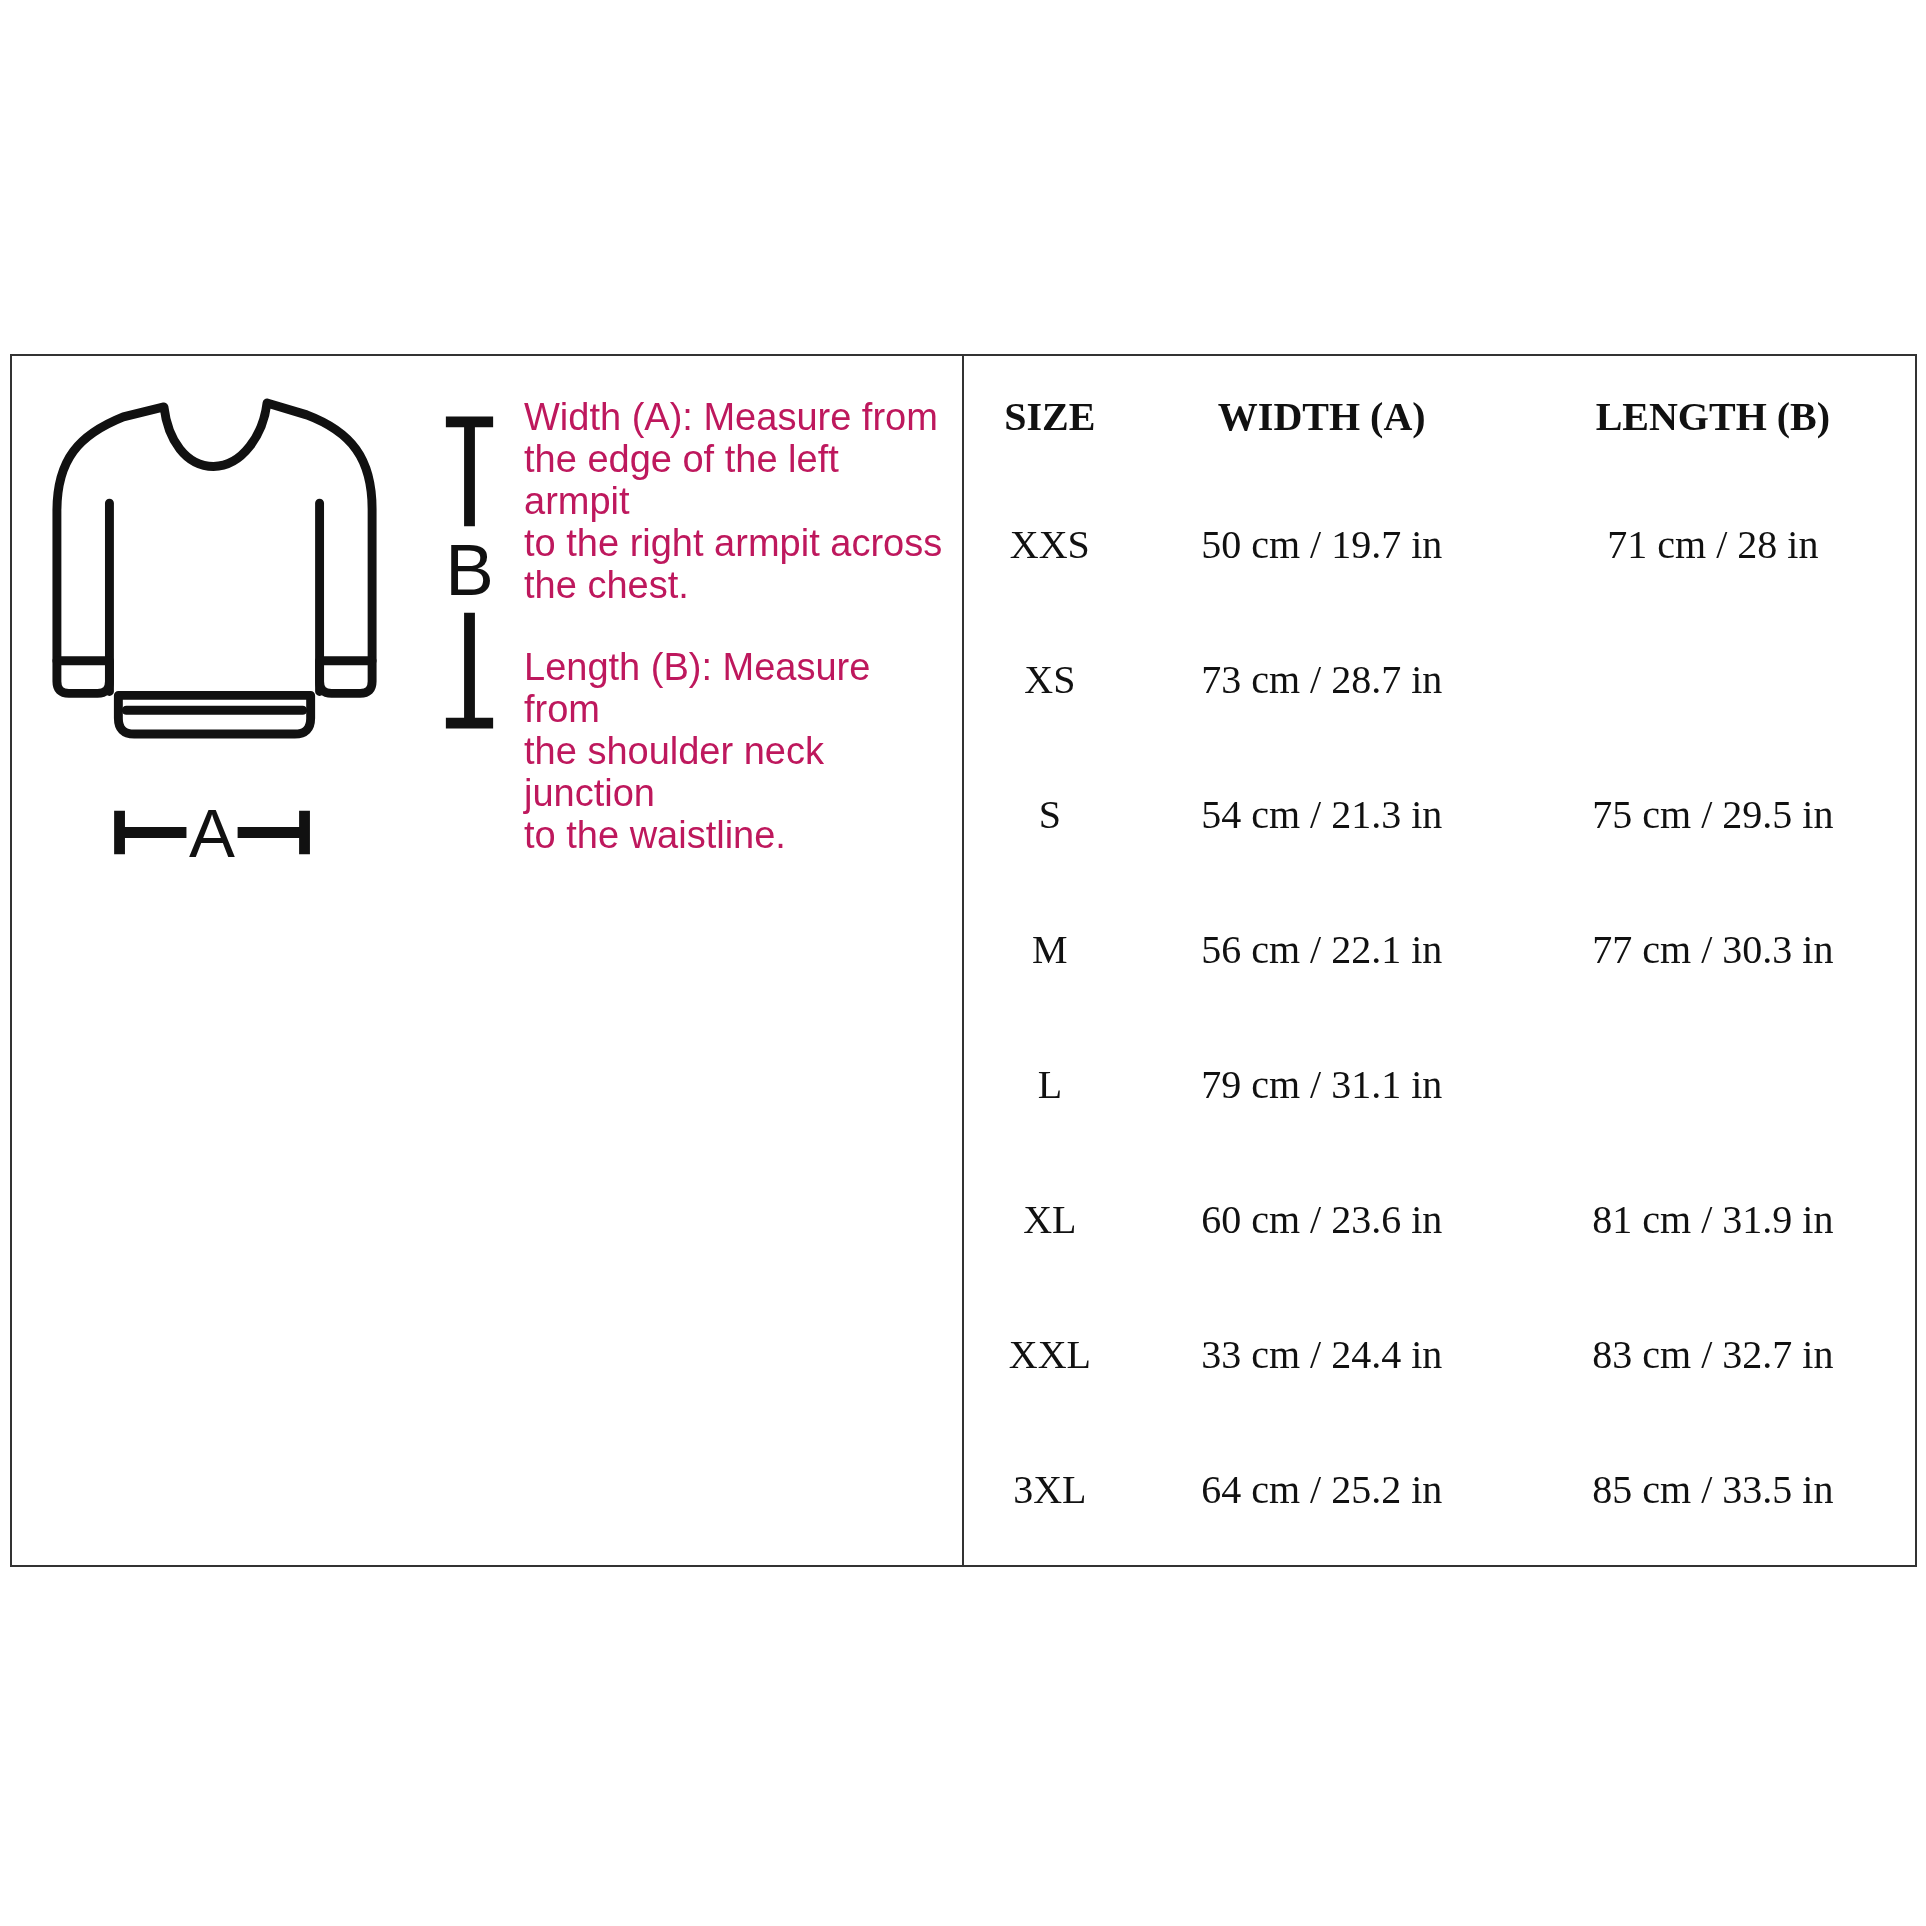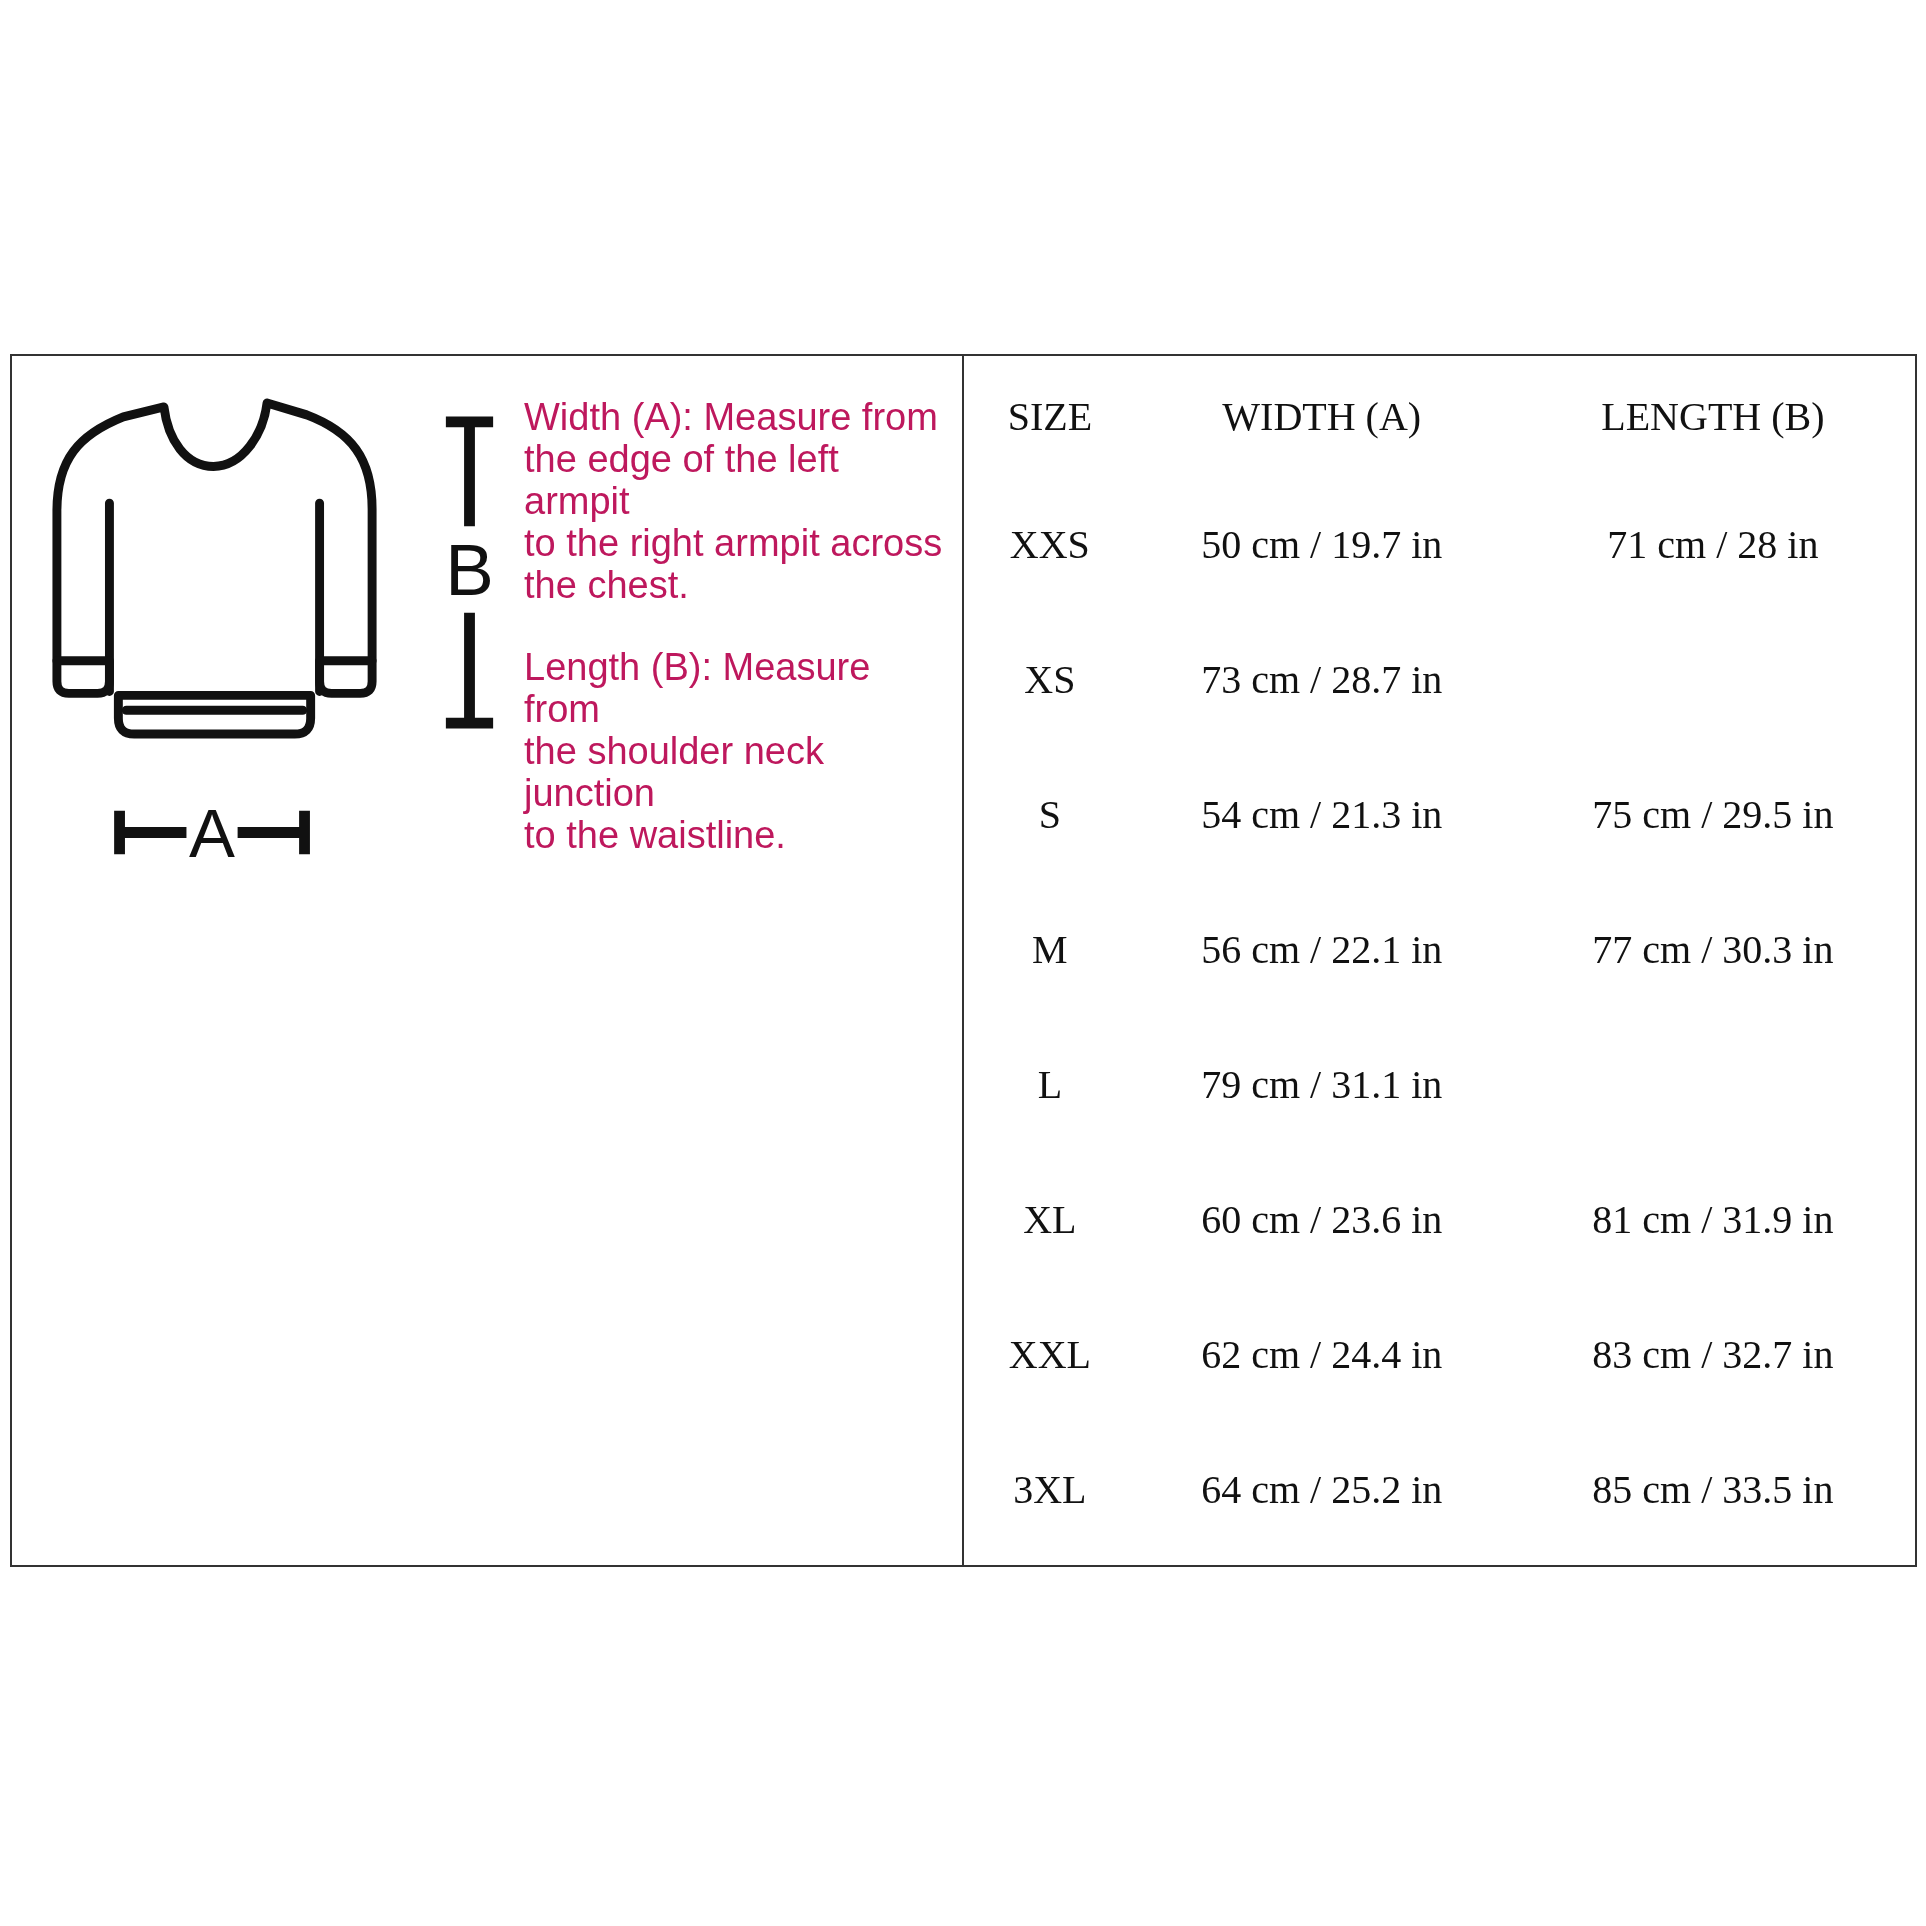--- a/index.html
+++ b/index.html
@@ -35,21 +35,21 @@
   
   .size-table{
     position:absolute;left:952px;top:0;width:954px;height:100%;
     font-family:"Liberation Serif","DejaVu Serif",serif;
     font-size:40px;color:#111111;
   }
   .t-row{
     display:grid;grid-template-columns:18% 39% 43%;
     align-items:center;height:135px;
   }
-  .t-row.t-head{height:121px;}
+  .t-row.t-head{height:121px;font-weight:bold;}
   .t-cell{text-align:center;}
 </style>
 </head>
 <body>
 
 <div class="panel">
 
   <div class="diagram">
 
     <svg class="sweater-svg" viewBox="0 0 340 350">
@@ -130,21 +130,21 @@
         <div class="t-cell">L</div>
         <div class="t-cell">79 cm / 31.1 in</div>
       </div>
         <div class="t-row">
         <div class="t-cell">XL</div>
         <div class="t-cell">60 cm / 23.6 in</div>
         <div class="t-cell">81 cm / 31.9 in</div>
       </div>
         <div class="t-row">
         <div class="t-cell">XXL</div>
-        <div class="t-cell">62 cm / 24.4 in</div>
+        <div class="t-cell">33 cm / 24.4 in</div>
         <div class="t-cell">83 cm / 32.7 in</div>
       </div>
         <div class="t-row">
         <div class="t-cell">3XL</div>
         <div class="t-cell">64 cm / 25.2 in</div>
         <div class="t-cell">85 cm / 33.5 in</div>
       </div>
       </div>
   </div>
 

